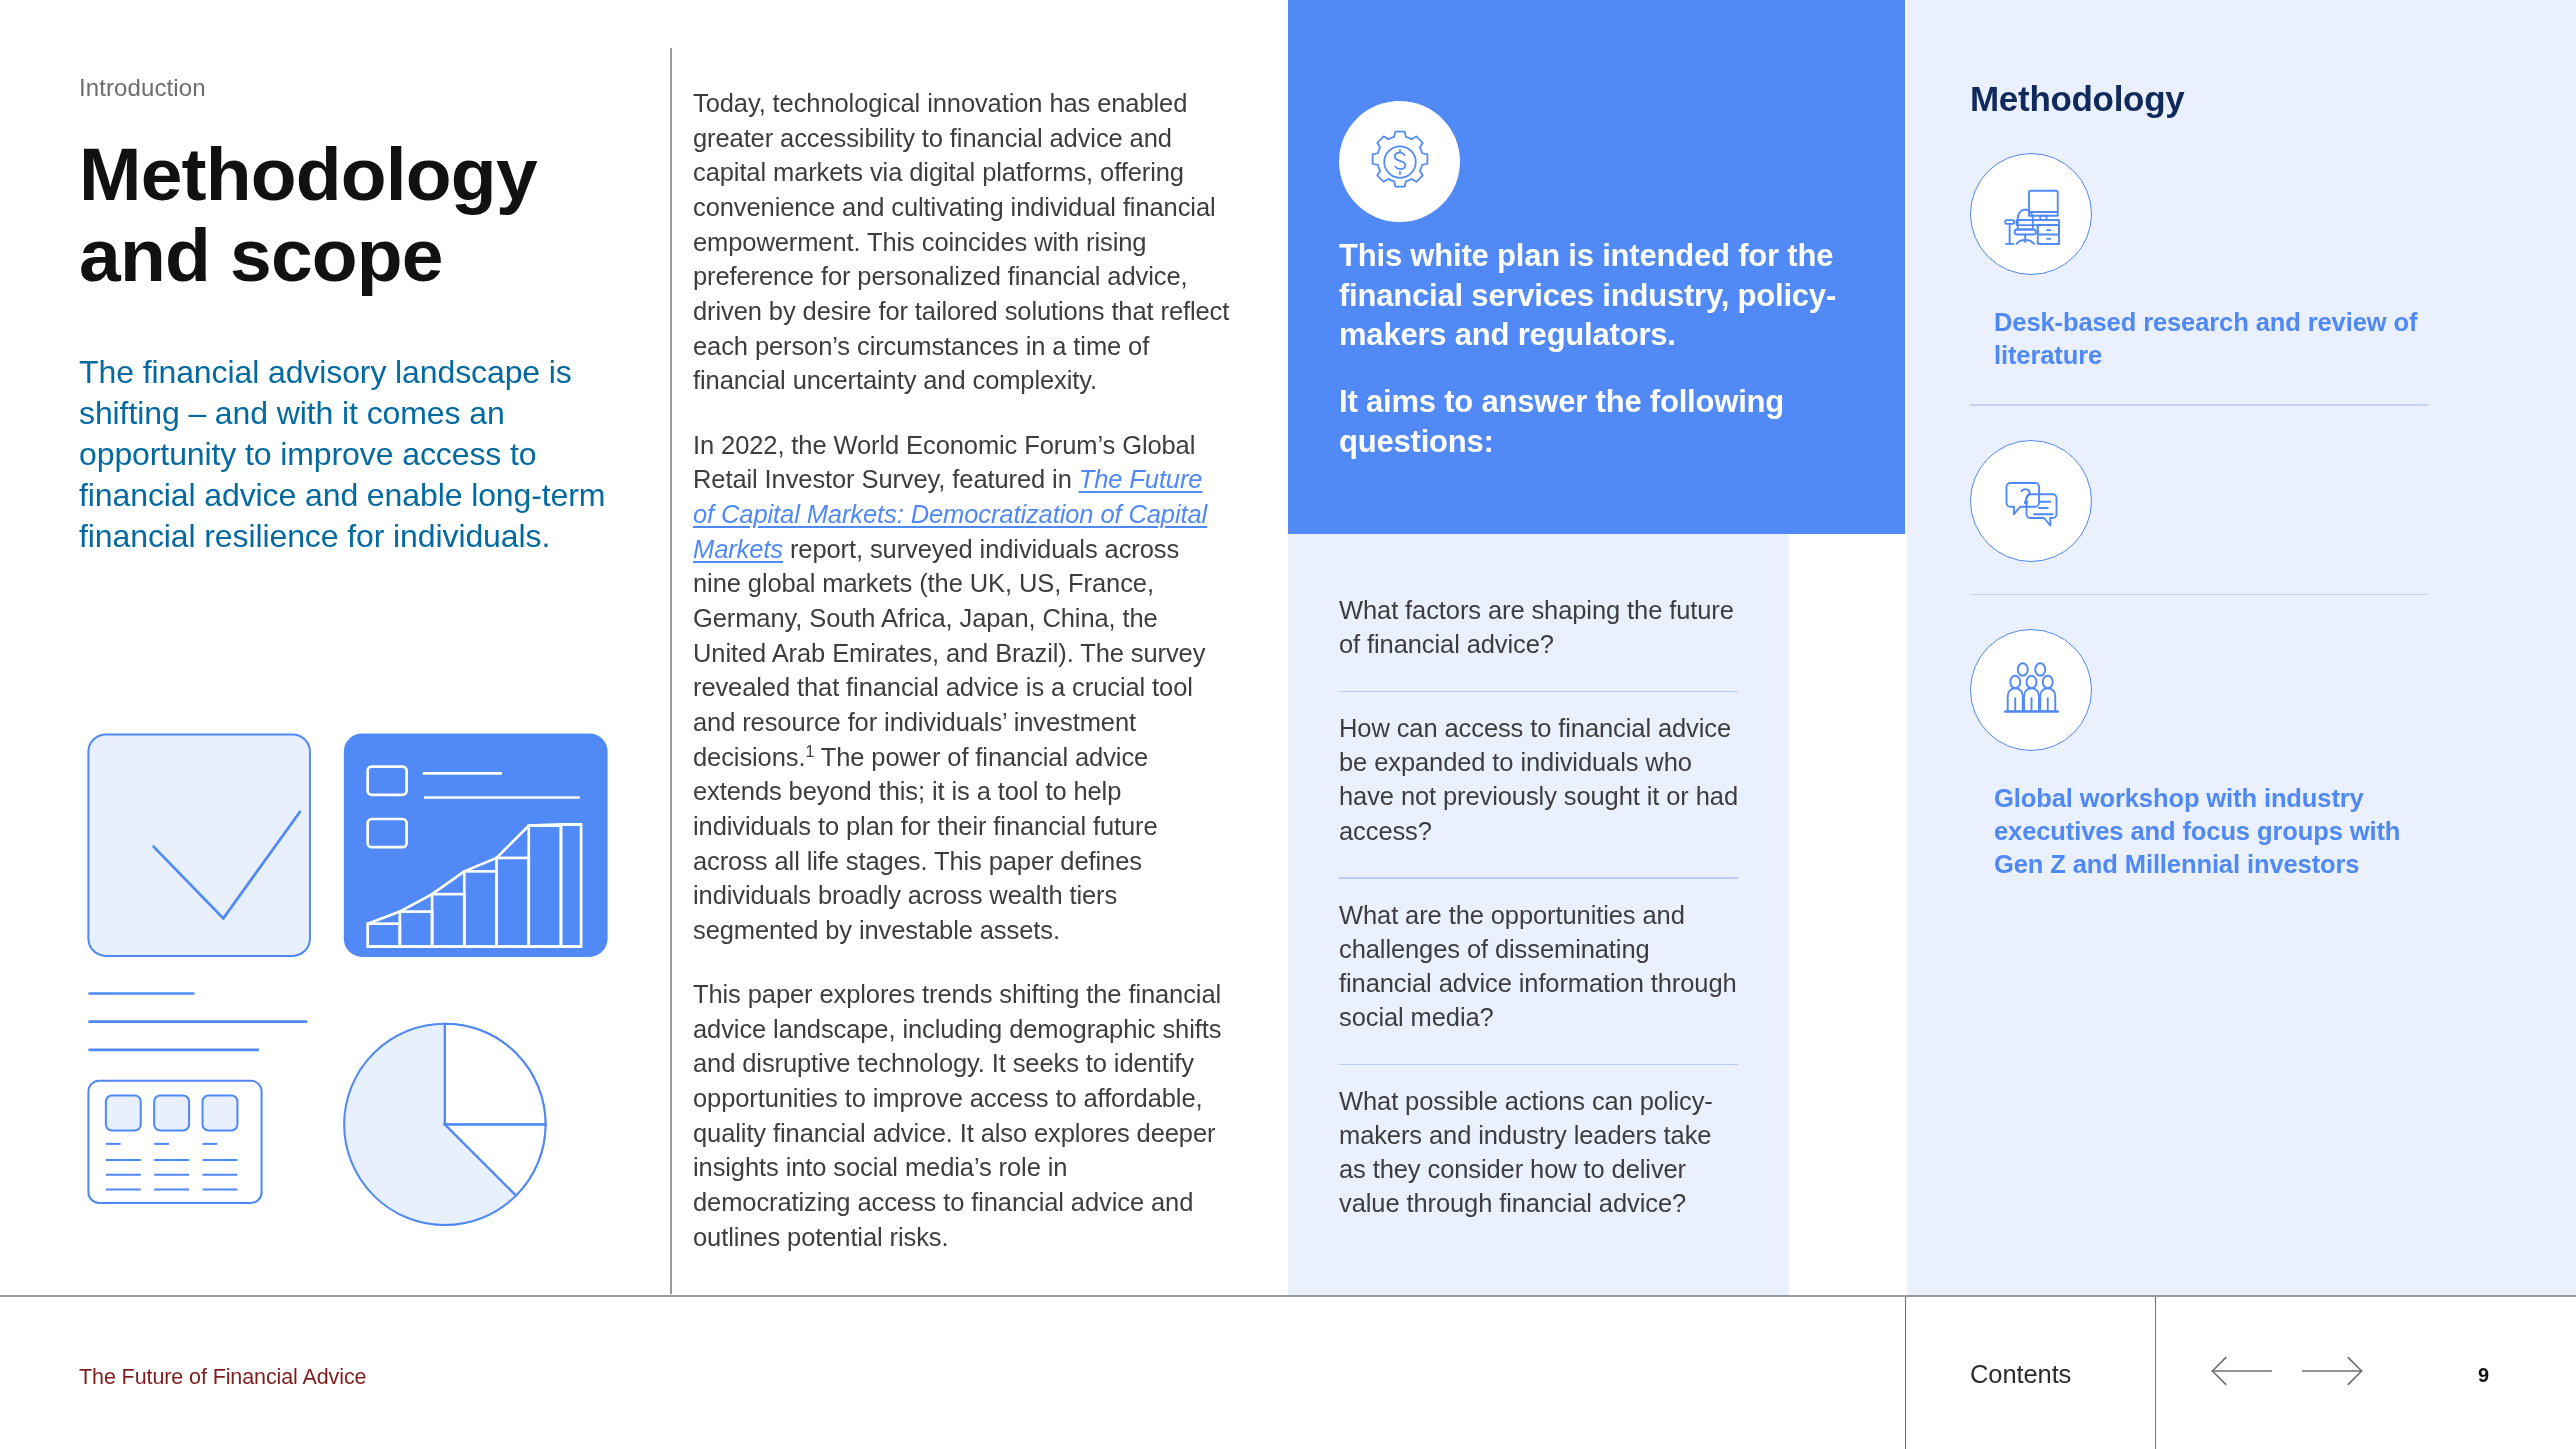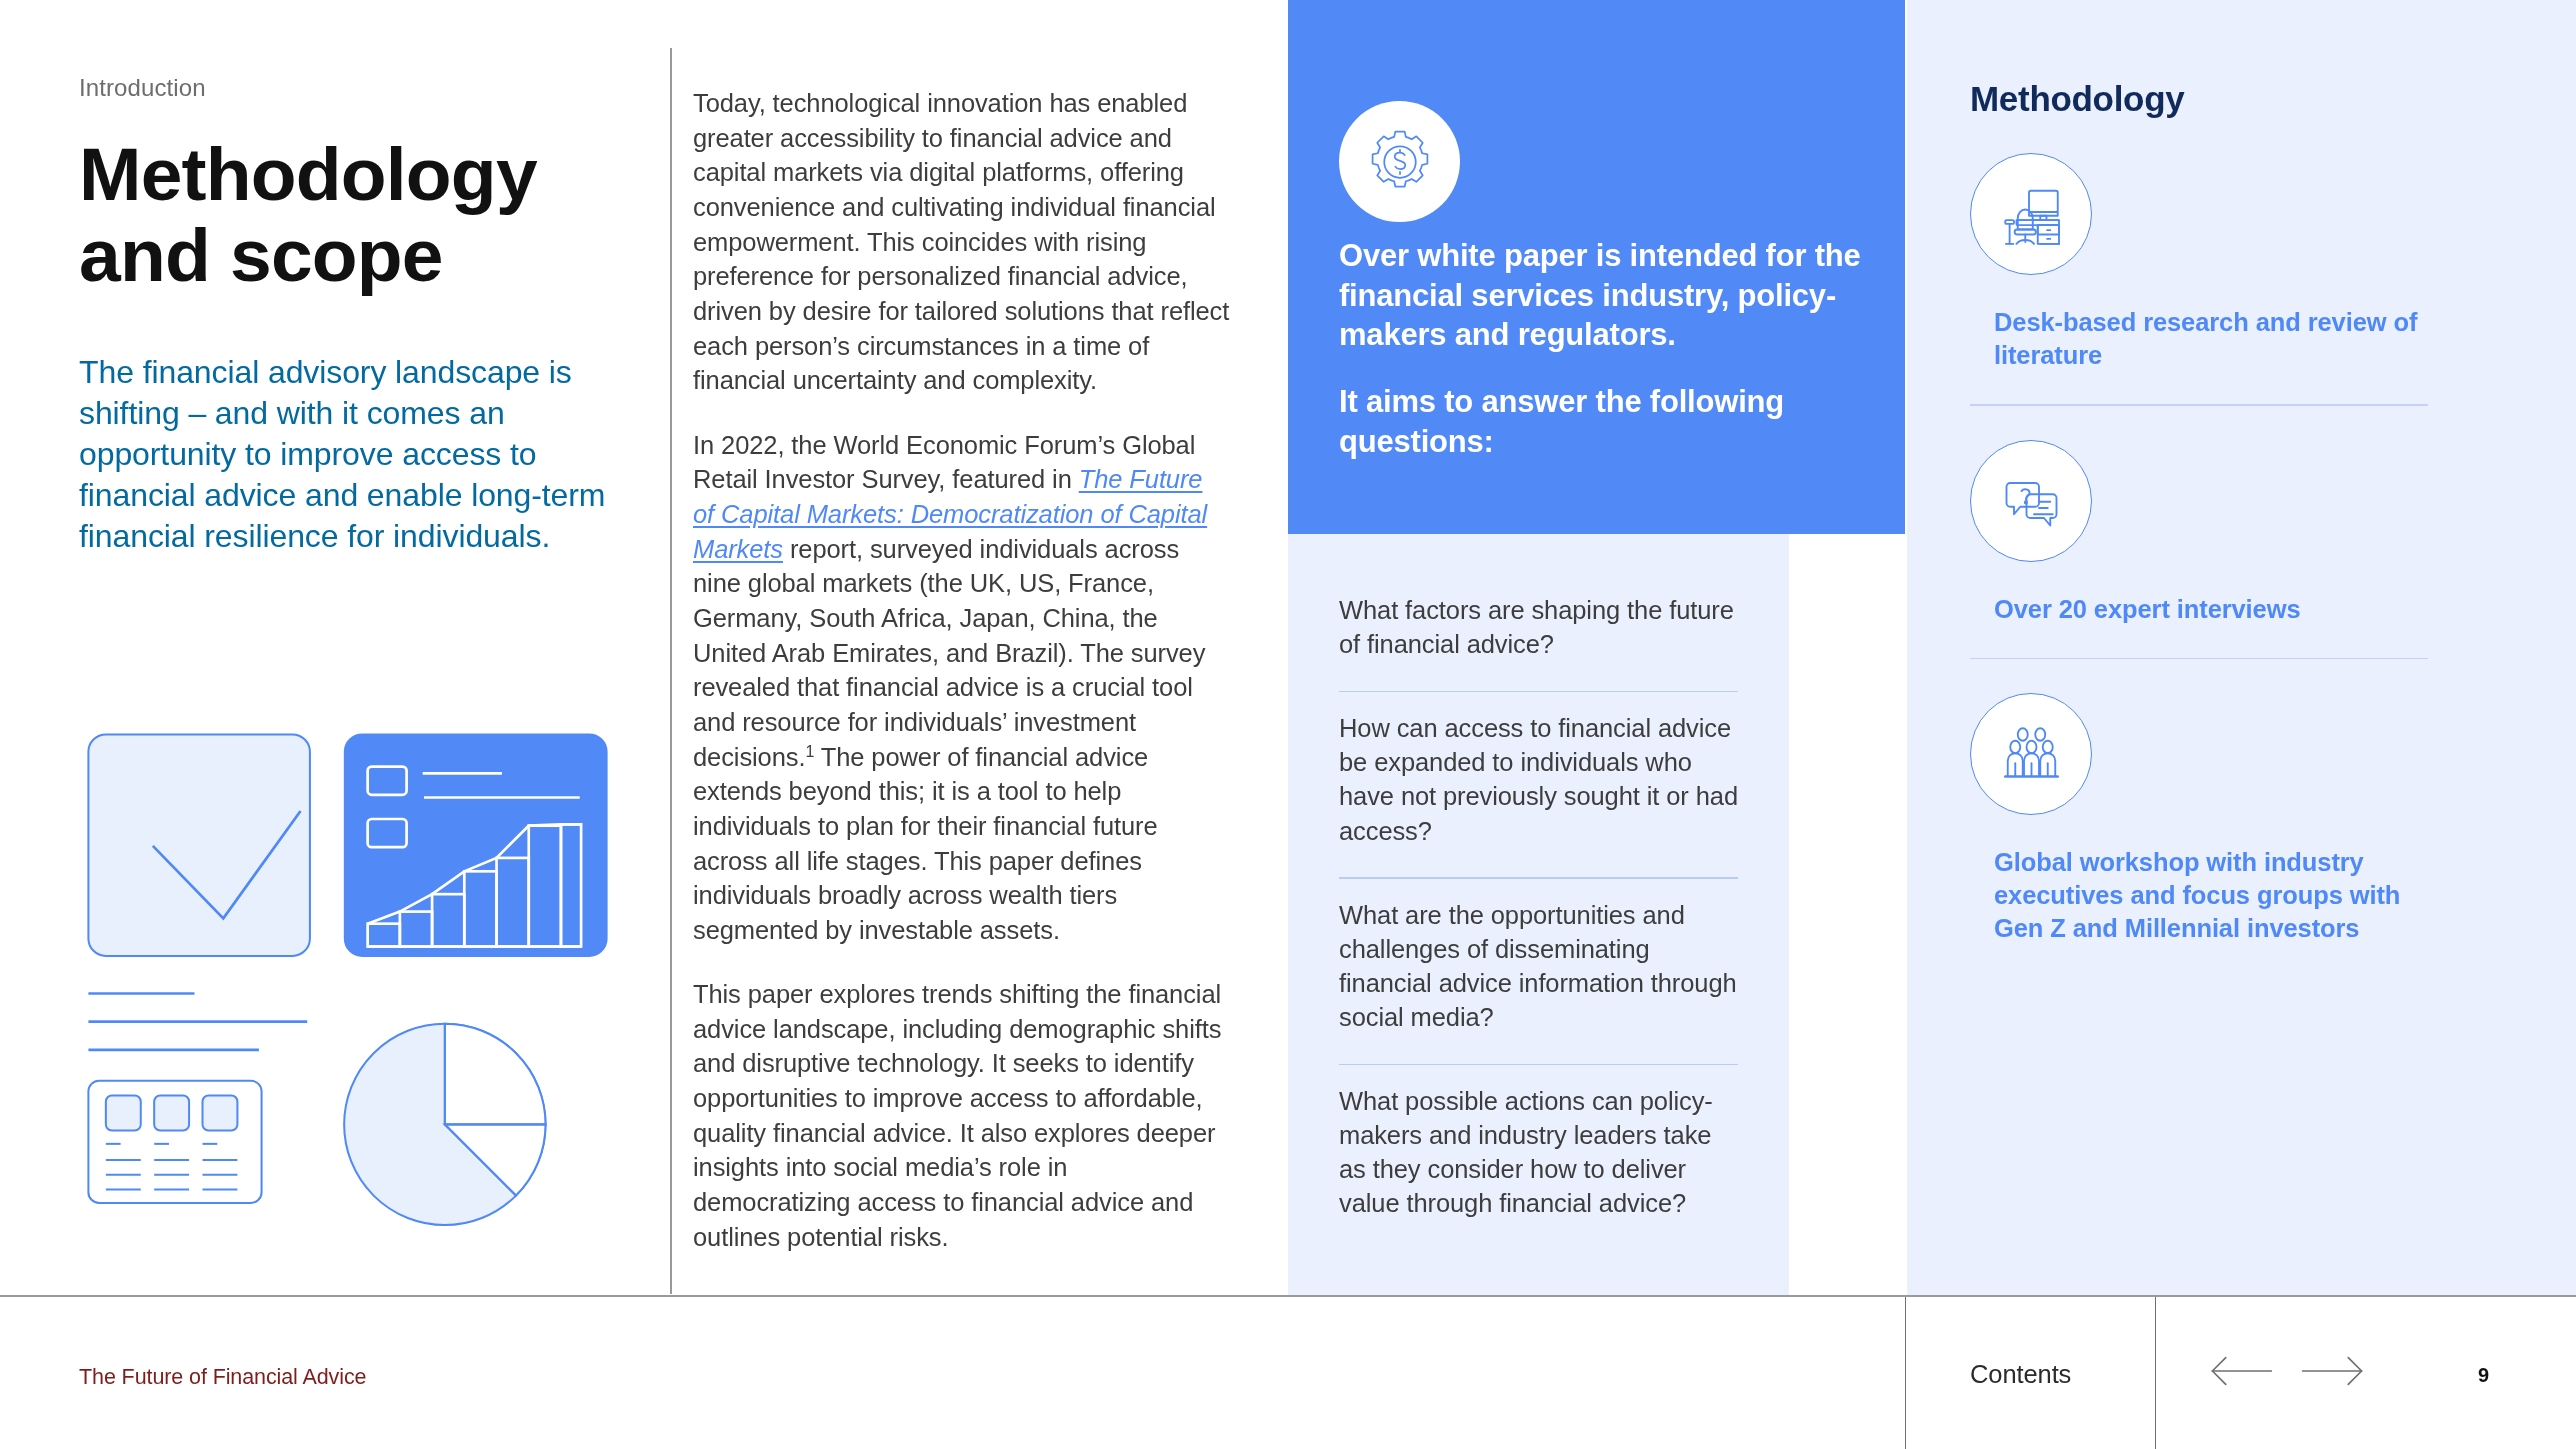--- a/index.html
+++ b/index.html
@@ -227,21 +227,21 @@
       <g fill="none" stroke="#5189f7" stroke-width="3" stroke-linejoin="round">
         <path d="M52,8 h16 l2,9 a38,38 0 0 1 10,4 l8,-5 l11,11 l-5,8 a38,38 0 0 1 4,10 l9,2 v16 l-9,2 a38,38 0 0 1 -4,10 l5,8 l-11,11 l-8,-5 a38,38 0 0 1 -10,4 l-2,9 h-16 l-2,-9 a38,38 0 0 1 -10,-4 l-8,5 l-11,-11 l5,-8 a38,38 0 0 1 -4,-10 l-9,-2 v-16 l9,-2 a38,38 0 0 1 4,-10 l-5,-8 l11,-11 l8,5 a38,38 0 0 1 10,-4 Z"></path>
         <circle cx="60" cy="60" r="27"></circle>
         <path d="M68,48 a9,7 0 0 0 -8,-4 c-6,0 -9,3 -9,7 c0,9 18,5 18,14 c0,4 -3,7 -9,7 a9,7 0 0 1 -8,-4" stroke-linecap="round"></path>
         <line x1="60" y1="38" x2="60" y2="44"></line>
         <line x1="60" y1="76" x2="60" y2="82"></line>
       </g>
     </svg>
   </div>
   <div class="blue-head">
-    <span>Over white paper is intended for the financial services industry, policy-makers and regulators.</span>
+    <span>This white plan is intended for the financial services industry, policy-makers and regulators.</span>
     <span class="spacer"></span>
     <span>It aims to answer the following questions:</span>
   </div>
 </div>
 
 <div class="q-panel">
   <div class="q-item">What factors are shaping the future of financial advice?</div>
   <div class="q-rule"></div>
   <div class="q-item">How can access to financial advice be expanded to individuals who have not previously sought it or had access?</div>
   <div class="q-rule"></div>
@@ -291,21 +291,20 @@
           <path d="M26,32 h40 a6,6 0 0 1 6,6 v26 a6,6 0 0 1 -6,6 h-24 l-10,12 v-12 h-6 a6,6 0 0 1 -6,-6 v-26 a6,6 0 0 1 6,-6 z" stroke-dasharray="0"></path>
           <path d="M44,45 a7,6 0 0 1 13,3 c0,5 -6,5 -6,10"></path>
           <circle cx="51" cy="63" r="1.8"></circle>
           <path d="M58,50 h36 a6,6 0 0 1 6,6 v26 a6,6 0 0 1 -6,6 h-4 v12 l-10,-12 h-22 a6,6 0 0 1 -6,-6 v-26 a6,6 0 0 1 6,-6 z"></path>
           <line x1="72" y1="62" x2="90" y2="62"></line>
           <line x1="72" y1="72" x2="86" y2="72"></line>
           <line x1="64" y1="82" x2="94" y2="82"></line>
         </g>
       </svg>
     </div>
-    <div class="meth-label">Over 20 expert interviews</div>
     <div class="meth-rule"></div>
   </div>
 
   <div class="meth-item meth-item--last">
     <div class="meth-badge">
       <svg viewBox="0 0 120 120" width="75" height="75">
         <g fill="none" stroke="#4f88f7" stroke-width="3" stroke-linejoin="round" stroke-linecap="round">
           <ellipse cx="46" cy="28" rx="8" ry="10"></ellipse>
           <ellipse cx="74" cy="28" rx="8" ry="10"></ellipse>
           <ellipse cx="34" cy="48" rx="8" ry="10"></ellipse>

